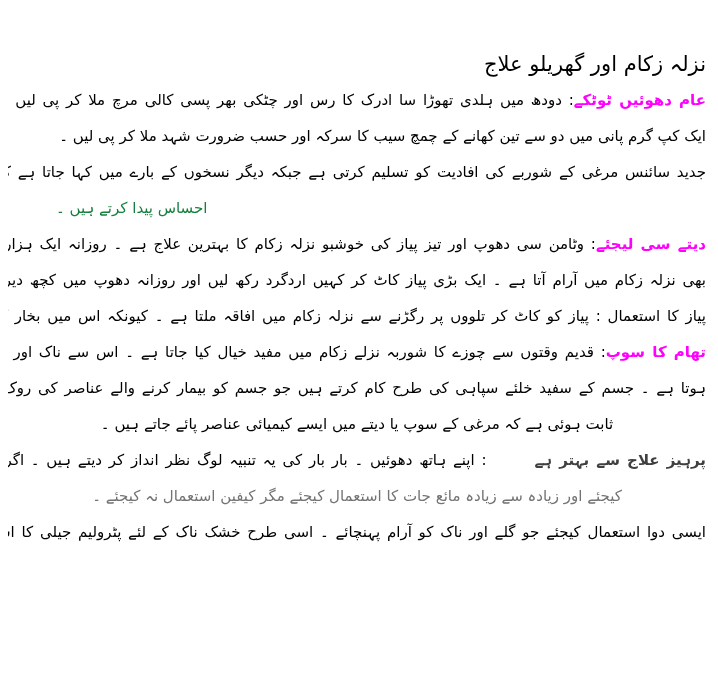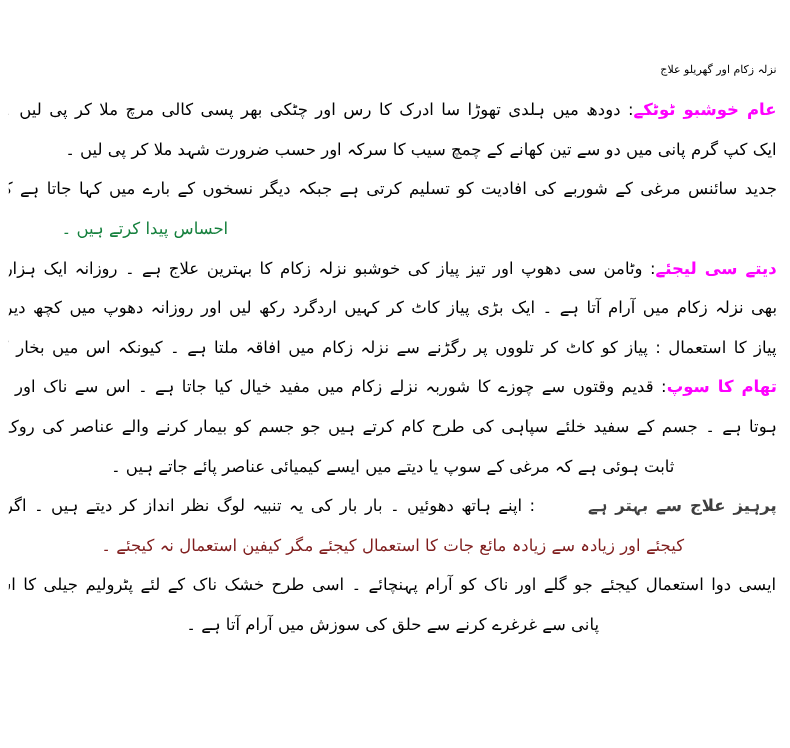--- a/index.html
+++ b/index.html
@@ -23,21 +23,21 @@
     height: 36px;
     line-height: 36px;
     font-size: 15px;
     white-space: nowrap;
     overflow: hidden;
     direction: rtl;
     unicode-bidi: plaintext;
     text-align: right;
   }
   .line.title {
-    font-size: 10px;
+    font-size: 21px;
     text-align: right;
     padding-left: 0;
   }
   
   .line.fill {
     text-align: justify;
     text-align-last: justify;
     word-spacing: 2px;
   }
   
@@ -55,28 +55,27 @@
   }
   .seg-heading { font-weight: bold; }
   .seg-text { font-weight: normal; }
 </style>
 </head>
 <body>
 
 <div class="page">
   <div class="line title">نزلہ زکام اور گھریلو علاج</div>
   <div id="lines">
-      <div class="line fill"><span class="seg-heading" style="color: rgb(255, 0, 255);">عام خوشبو ٹوٹکے</span><span class="seg-text" style="color: rgb(0, 0, 0);">: دودھ میں ہلدی تھوڑا سا ادرک کا رس اور چٹکی بھر پسی کالی مرچ ملا کر پی لیں ۔ سینے پہ بام لگا کر سو جائیں ۔</span></div>
+      <div class="line fill"><span class="seg-heading" style="color: rgb(255, 0, 255);">عام دھوئیں ٹوٹکے</span><span class="seg-text" style="color: rgb(0, 0, 0);">: دودھ میں ہلدی تھوڑا سا ادرک کا رس اور چٹکی بھر پسی کالی مرچ ملا کر پی لیں ۔ سینے پہ بام لگا کر سو جائیں ۔</span></div>
       <div class="line right"><span class="seg-text" style="color: rgb(0, 0, 0); margin-left: 42px;">ایک کپ گرم پانی میں دو سے تین کھانے کے چمچ سیب کا سرکہ اور حسب ضرورت شہد ملا کر پی لیں ۔</span></div>
       <div class="line fill"><span class="seg-text" style="color: rgb(0, 0, 0);">جدید سائنس مرغی کے شوربے کی افادیت کو تسلیم کرتی ہے جبکہ دیگر نسخوں کے بارے میں کہا جاتا ہے کہ وہ صرف نفسیاتی طور پر بہتری کا</span></div>
       <div class="line left"><span class="seg-text" style="color: #15803d;">احساس پیدا کرتے ہیں ۔</span></div>
       <div class="line fill"><span class="seg-heading" style="color: rgb(255, 0, 255);">دیتے سی لیجئے</span><span class="seg-text" style="color: rgb(0, 0, 0);">: وٹامن سی دھوپ اور تیز پیاز کی خوشبو نزلہ زکام کا بہترین علاج ہے ۔ روزانہ ایک ہزار ملی گرام وٹامن سی استعمال کرنے سے</span></div>
       <div class="line fill"><span class="seg-text" style="color: rgb(0, 0, 0);">بھی نزلہ زکام میں آرام آتا ہے ۔ ایک بڑی پیاز کاٹ کر کہیں اردگرد رکھ لیں اور روزانہ دھوپ میں کچھ دیر بیٹھیں ۔</span></div>
       <div class="line fill"><span class="seg-text" style="color: rgb(0, 0, 0);">پیاز کا استعمال : پیاز کو کاٹ کر تلووں پر رگڑنے سے نزلہ زکام میں افاقہ ملتا ہے ۔ کیونکہ اس میں بخار کو باہر نکالنے کی صلاحیت موجود ہوتی</span></div>
       <div class="line fill"><span class="seg-heading" style="color: rgb(255, 0, 255);">تھام کا سوپ</span><span class="seg-text" style="color: rgb(0, 0, 0);">: قدیم وقتوں سے چوزے کا شوربہ نزلے زکام میں مفید خیال کیا جاتا ہے ۔ اس سے ناک اور گلے کی سوزش میں بھی فائدہ</span></div>
       <div class="line fill"><span class="seg-text" style="color: rgb(0, 0, 0);">ہوتا ہے ۔ جسم کے سفید خلئے سپاہی کی طرح کام کرتے ہیں جو جسم کو بیمار کرنے والے عناصر کی روک تھام کرتے ہیں ۔ تحقیق سے یہ بات</span></div>
       <div class="line center"><span class="seg-text" style="color: rgb(0, 0, 0);">ثابت ہوئی ہے کہ مرغی کے سوپ یا دیتے میں ایسے کیمیائی عناصر پائے جاتے ہیں ۔</span></div>
       <div class="line fill"><span class="seg-heading" style="color: #404040; margin-left: 48px;">پرہیز علاج سے بہتر ہے</span><span class="seg-text" style="color: rgb(0, 0, 0);">: اپنے ہاتھ دھوئیں ۔ بار بار کی یہ تنبیہ لوگ نظر انداز کر دیتے ہیں ۔ اگر آپ نزلہ زکام یا ٹھنڈ کا شکار ہیں تو زیادہ آرام</span></div>
-      <div class="line center"><span class="seg-text" style="color: #7f1d1d;">کیجئے اور زیادہ سے زیادہ مائع جات کا استعمال کیجئے مگر کیفین استعمال نہ کیجئے ۔</span></div>
+      <div class="line center"><span class="seg-text" style="color: #737373;">کیجئے اور زیادہ سے زیادہ مائع جات کا استعمال کیجئے مگر کیفین استعمال نہ کیجئے ۔</span></div>
       <div class="line fill"><span class="seg-text" style="color: rgb(0, 0, 0);">ایسی دوا استعمال کیجئے جو گلے اور ناک کو آرام پہنچائے ۔ اسی طرح خشک ناک کے لئے پٹرولیم جیلی کا استعمال تجویز کیا گیا ہے ۔ نمک ملے</span></div>
-      <div class="line center"><span class="seg-text" style="color: rgb(0, 0, 0);">پانی سے غرغرے کرنے سے حلق کی سوزش میں آرام آتا ہے ۔</span></div>
     </div>
 </div>
 
 </body></html>

